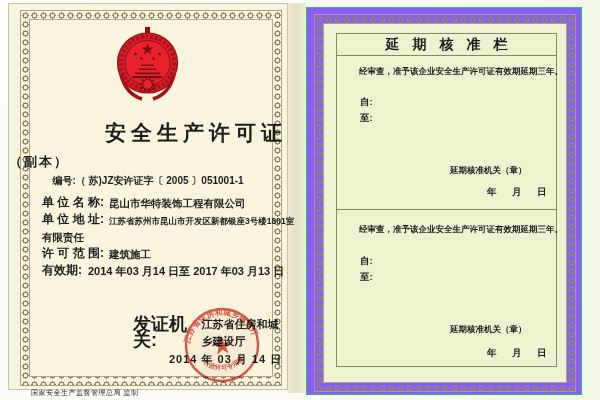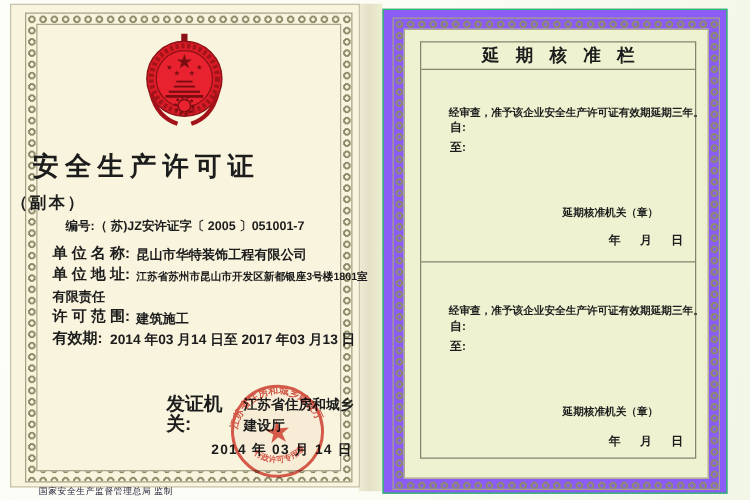--- a/index.html
+++ b/index.html
@@ -19,48 +19,48 @@
     background-image:radial-gradient(circle at 4.5px 4.5px, rgba(0,0,0,0) 0 1.4px, #8c8c6a 1.5px 3px, rgba(0,0,0,0) 3.2px);
     background-size:9px 9px;}
   .page-left .chain{top:6px;right:5px;bottom:3px;left:11px;}
   .page-right .chain{top:6px;right:5px;bottom:2px;left:7px;}
   .mask{position:absolute;border:1px solid #aba78c;}
   .page-left .mask{top:15px;right:14px;bottom:12px;left:20px;background:#f8f4dd;}
   .page-right .mask{top:15px;right:14px;bottom:11px;left:16px;background:#eef2d0;}
 
   
   .emblem{position:absolute;left:105px;top:22px;width:67px;height:80px;}
-  .cert-title{position:absolute;left:0;top:115px;width:100%;text-align:left;
-    font-size:21px;font-weight:bold;letter-spacing:5px;padding-left:5px;box-sizing:border-box;margin-left:12px;}
+  .cert-title{position:absolute;left:0;top:115px;width:100%;text-align:right;
+    font-size:21px;font-weight:bold;letter-spacing:5px;padding-left:5px;box-sizing:border-box;}
   .cert-sub{position:absolute;left:0;top:149px;width:100%;text-align:left;
     font-size:13px;font-weight:bold;letter-spacing:2px;}
   .serial{position:absolute;left:0;top:170px;width:100%;text-align:center;
     font-size:10px;font-weight:600;}
   .fields{position:absolute;left:33px;top:190px;right:4px;}
   .frow{display:flex;align-items:flex-end;height:17px;white-space:nowrap;}
   .flabel{font-size:12px;font-weight:bold;width:67px;flex-shrink:0;}
   .fvalue{font-size:10.5px;font-weight:600;}
   .frow.addr .fvalue{font-size:8.5px;}
   .frow.validity .flabel{width:auto;margin-right:6px;}
   .frow.validity .fvalue{font-size:11px;font-weight:bold;}
   .issuer{position:absolute;left:124px;top:312px;display:flex;align-items:flex-start;}
-  .issuer-label{font-size:15px;font-weight:bold;line-height:16px;}
+  .issuer-label{font-size:18px;font-weight:bold;line-height:16px;}
   .issuer-value{font-size:11px;font-weight:600;width:102px;line-height:1.5;margin-left:3px;}
   .issue-date{position:absolute;left:160px;top:348px;font-size:11px;font-weight:bold;letter-spacing:1px;}
   .seal{position:absolute;left:172px;top:300px;width:82px;height:82px;transform:rotate(-6deg);mix-blend-mode:multiply;}
   .footer-note{position:absolute;left:31px;top:388px;font-size:7px;color:#23233a;letter-spacing:0.5px;z-index:6;}
 
   
   .ext-box{position:absolute;left:29px;top:25px;width:219px;height:332px;border:1px solid #85856f;display:flex;flex-direction:column;}
   .ext-header{height:21px;line-height:21px;border-bottom:1px solid #85856f;text-align:center;
     font-size:14px;font-weight:bold;letter-spacing:13px;padding-left:13px;}
   .sect{position:relative;}
   .sect.s1{height:153px;border-bottom:1px solid #85856f;}
   .sect.s2{flex:1;}
-  .stmt{position:absolute;left:22px;top:10px;font-size:8.5px;font-weight:bold;white-space:nowrap;margin-top:19px;}
+  .stmt{position:absolute;left:22px;top:10px;font-size:8.5px;font-weight:bold;white-space:nowrap;}
   .from{position:absolute;left:23px;top:40px;font-size:9.5px;font-weight:bold;}
   .to{position:absolute;left:23px;top:56px;font-size:9.5px;font-weight:bold;}
   .auth{position:absolute;left:113px;top:109px;font-size:8.5px;font-weight:bold;}
   .ymd{position:absolute;left:150px;top:130px;font-size:9.5px;font-weight:bold;letter-spacing:3px;white-space:nowrap;}
   .s2 .stmt{top:14px;} .s2 .from{top:45px;} .s2 .to{top:61px;} .s2 .auth{top:114px;} .s2 .ymd{top:137px;}
 </style>
 </head>
 <body>
 
 <div class="fold"></div>
@@ -89,21 +89,21 @@
       <rect x="18.5" y="50" width="30" height="2.2"></rect>
     </g>
     <circle cx="33.5" cy="58.5" r="5" fill="#e8232f" stroke="#7a0d12" stroke-width="1.2"></circle>
     <circle cx="33.5" cy="58.5" r="7" fill="none" stroke="#7a0d12" stroke-width="2" stroke-dasharray="2 2.3"></circle>
     <path d="M7,49 Q12,68 28,73" fill="none" stroke="#a31219" stroke-width="3.5"></path>
     <path d="M60,49 Q55,68 39,73" fill="none" stroke="#a31219" stroke-width="3.5"></path>
   </svg>
 
   <div class="cert-title">安全生产许可证</div>
   <div class="cert-sub">（副本）</div>
-  <div class="serial">编号:（ 苏)JZ安许证字〔 2005 〕051001-7</div>
+  <div class="serial">编号:（ 苏)JZ安许证字〔 2005 〕051001-1</div>
 
   <div class="fields">
     <div class="frow">
       <span class="flabel">单 位 名 称:</span>
       <span class="fvalue">昆山市华特装饰工程有限公司</span>
     </div>
     <div class="frow addr">
       <span class="flabel">单 位 地 址:</span>
       <span class="fvalue">江苏省苏州市昆山市开发区新都银座3号楼1801室</span>
     </div>

